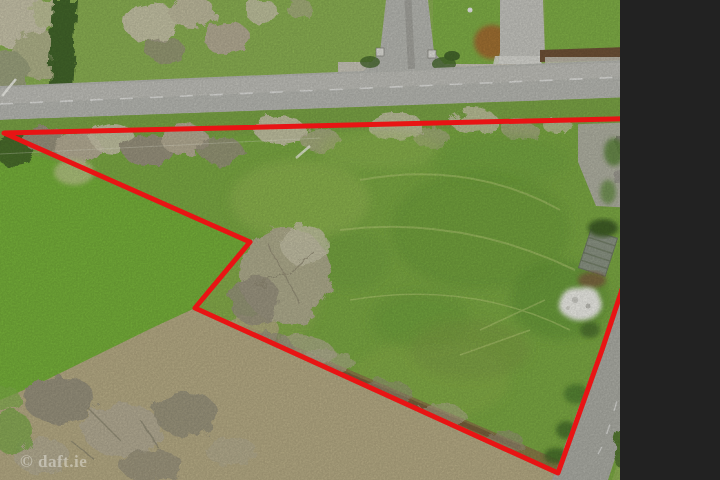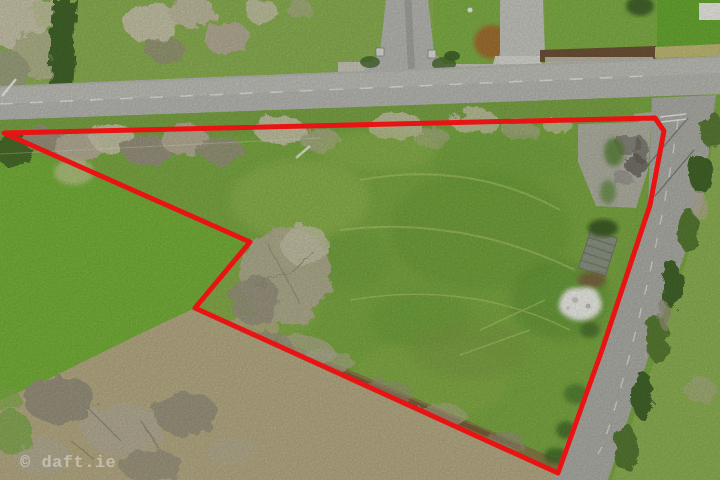--- a/index.html
+++ b/index.html
@@ -1,16 +1,16 @@
 <!DOCTYPE html>
 <html style="--red: #e81414; --road: #b6b7b1; --road_light: #c4c4be; --side_road: #abaca4; --lawn: #8aaf52; --lawn_vivid: #68a832; --lawn_right: #7fae46; --parcel: #7ba843; --parcel_light: #9ab958; --parcel_dark: #699a38; --field_left: #76b03a; --field_right: #8db054; --verge: #7aa246; --hedge_dark: #43652a; --scrub: #b3ab93; --scrub_dark: #97917c; --scrub_pale: #c6c2a8; --dead_grass: #b5aa84; --dirt: #8d6a49; --wall: #c7c4b8; --shed: #8a9383; --shed_dark: #6e7a63; --debris: #ebebe5; --copper: #a06f33; --soil: #6e5136; --curb: #c0b975;"><head>
 <meta charset="utf-8">
 <style>
   html,body{margin:0;padding:0;background:#222;}
-  .stage{position:relative;width:720px;height:480px;overflow:hidden;font-family:Liberation Mono, monospace;}
+  .stage{position:relative;width:620px;height:480px;overflow:hidden;font-family:Liberation Serif, serif;}
   svg{display:block;}
   
   .parcel{fill:var(--parcel)}
   .dead{fill:var(--dead_grass)}
   .fieldL{fill:var(--field_left)}
   .fieldR{fill:var(--field_right)}
   .lawn{fill:var(--lawn)}
   .lawnV{fill:var(--lawn_vivid)}
   .lawnR{fill:var(--lawn_right)}
   .road{fill:var(--road)}

